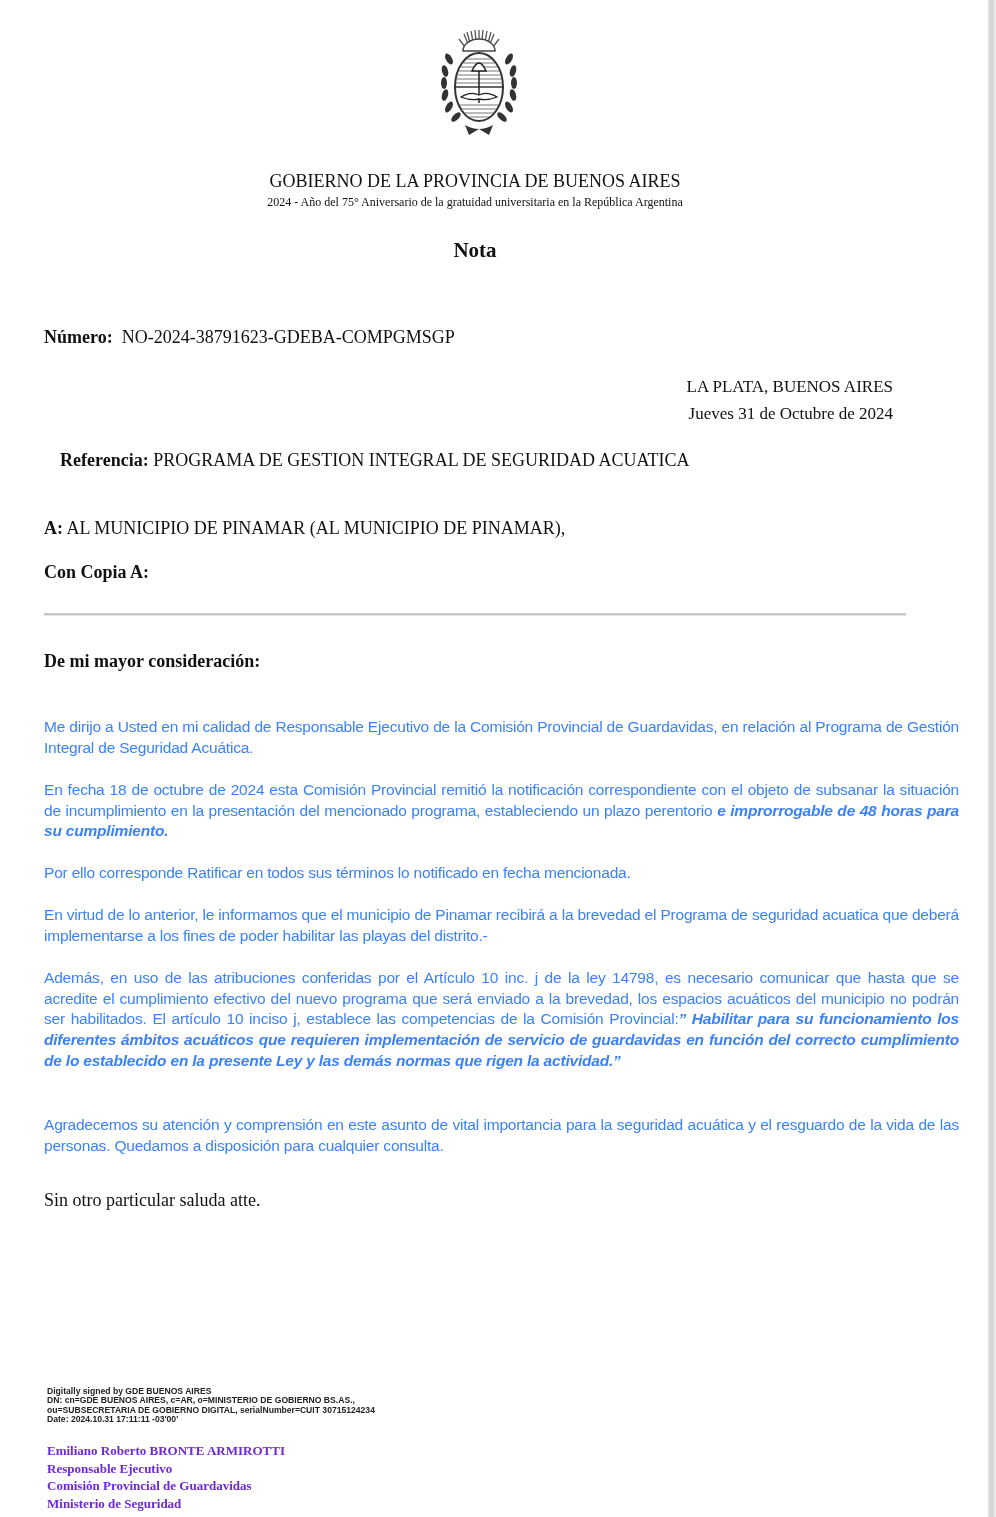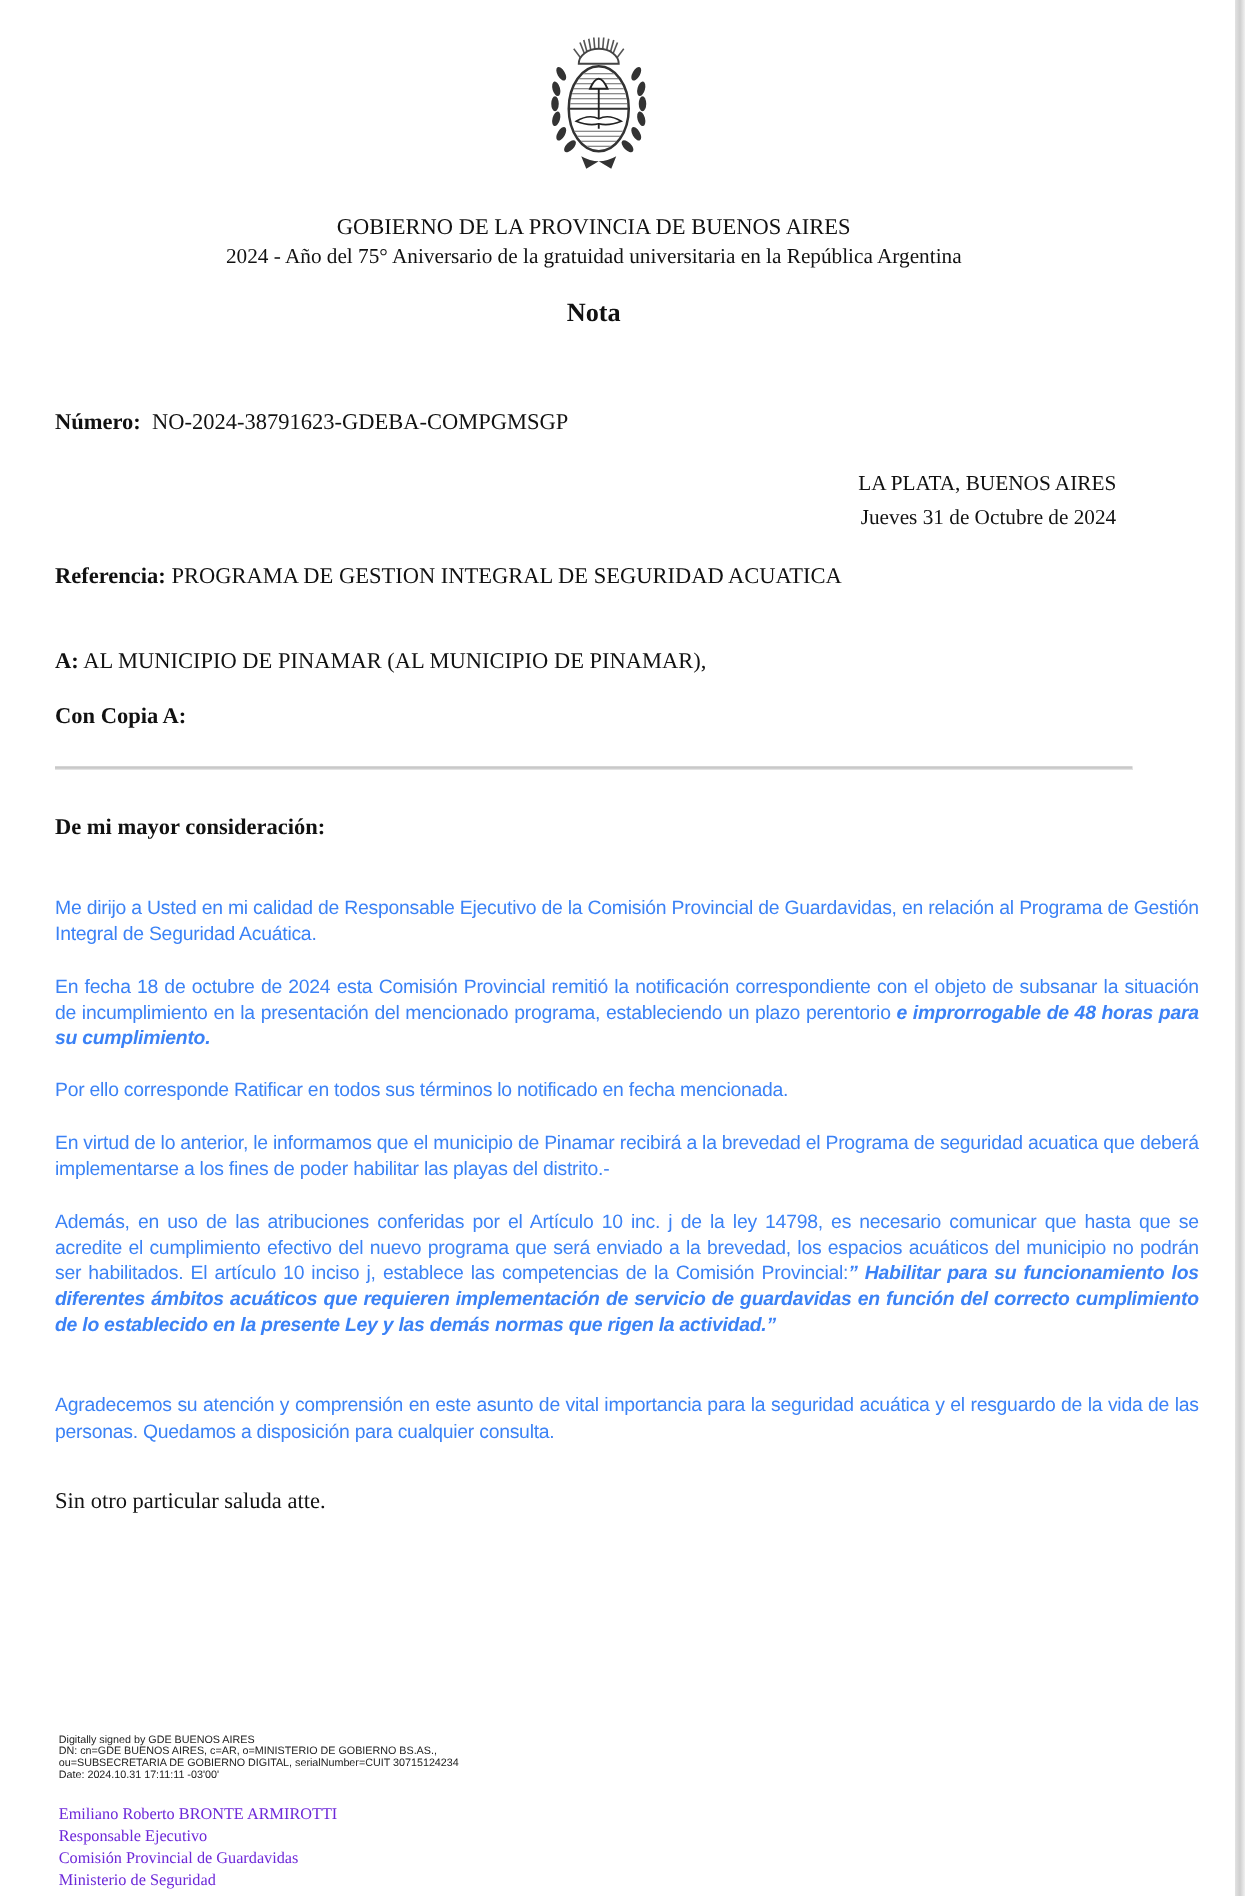--- a/index.html
+++ b/index.html
@@ -11,36 +11,36 @@
     }
     .page {
       position: absolute; left: 0; background: #ffffff;
     }
     #page1 { top: 0; width: 988px; height: 1508px; box-shadow: 1px 1px 2px #bbb; text-decoration: underline; }
     #page2 { top: 1292px; width: 988px; height: 225px; }
     .right-edge { position: absolute; right: 0; top: 0; width: 8px; height: 1517px; background: linear-gradient(to right, #e2e2e2, #cfcfcf, #f0f0f0); }
     .abs { position: absolute; margin: 0; white-space: nowrap; }
     .center { left: 0; width: 950px; text-align: center; }
     .hdr1 { top: 171px; font-size: 18px; }
-    .hdr2 { top: 195px; font-size: 17px; }
+    .hdr2 { top: 195px; font-size: 12px; }
     .title { top: 238px; font-size: 21px; font-weight: bold; }
     .field { font-size: 18px; left: 44px; }
     .field b { font-weight: bold; }
     .rightblock { right: 95px; text-align: right; font-size: 17px; }
     .divider { position: absolute; left: 44px; top: 613px; width: 862px; height: 2px; background: #c8c8c8; border-bottom: 1px solid #e3e3e3; }
     .body-p {
       position: absolute; left: 44px; width: 915px; margin: 0;
       font-family: "Liberation Sans", sans-serif; font-size: 15.5px; line-height: 20.7px;
       text-align: justify; color: #3b82f6; white-space: normal;
       letter-spacing: -0.2px;
     }
     .body-p i { font-style: italic; font-weight: bold; }
     .closing { top: 1190px; left: 44px; font-size: 18px; }
     .sig-meta { position: absolute; left: 47px; top: 1387px; font-family: "Liberation Sans", sans-serif; font-size: 8.6px; line-height: 9.4px; color: #222; white-space: nowrap; }
-    .sig-meta div, .sig-name div { margin: 0; }
+    .sig-meta div, .sig-name div { margin: 0; font-weight: bold; }
     .sig-name { position: absolute; left: 47px; top: 1442px; font-family: "Liberation Serif", serif; font-size: 13px; line-height: 17.5px; color: #6d28d9; white-space: nowrap; }
     .coat { position: absolute; left: 437px; top: 27px; width: 84px; height: 116px; }
   </style>
 </head>
 <body>
 
 <div class="page" id="page1">
 
   <svg class="coat" viewBox="0 0 84 116">
 
@@ -106,21 +106,21 @@
   <p class="abs center title">Nota</p>
 
   <p class="abs field" style="top:327px;">
     <b>Número:</b>&nbsp;
     <span>NO-2024-38791623-GDEBA-COMPGMSGP</span>
   </p>
 
   <p class="abs rightblock" style="top:377px;">LA PLATA, BUENOS AIRES</p>
   <p class="abs rightblock" style="top:404px;">Jueves 31 de Octubre de 2024</p>
 
-  <p class="abs field" style="top:450px;">
+  <p class="abs field" style="top:450px;margin-left:16px;">
     <b>Referencia:</b>
     <span>PROGRAMA DE GESTION INTEGRAL DE SEGURIDAD ACUATICA</span>
   </p>
 
   <p class="abs field" style="top:518px;">
     <b>A:</b>
     <span>AL MUNICIPIO DE PINAMAR (AL MUNICIPIO DE PINAMAR),</span>
   </p>
 
   <p class="abs field" style="top:562px;">

